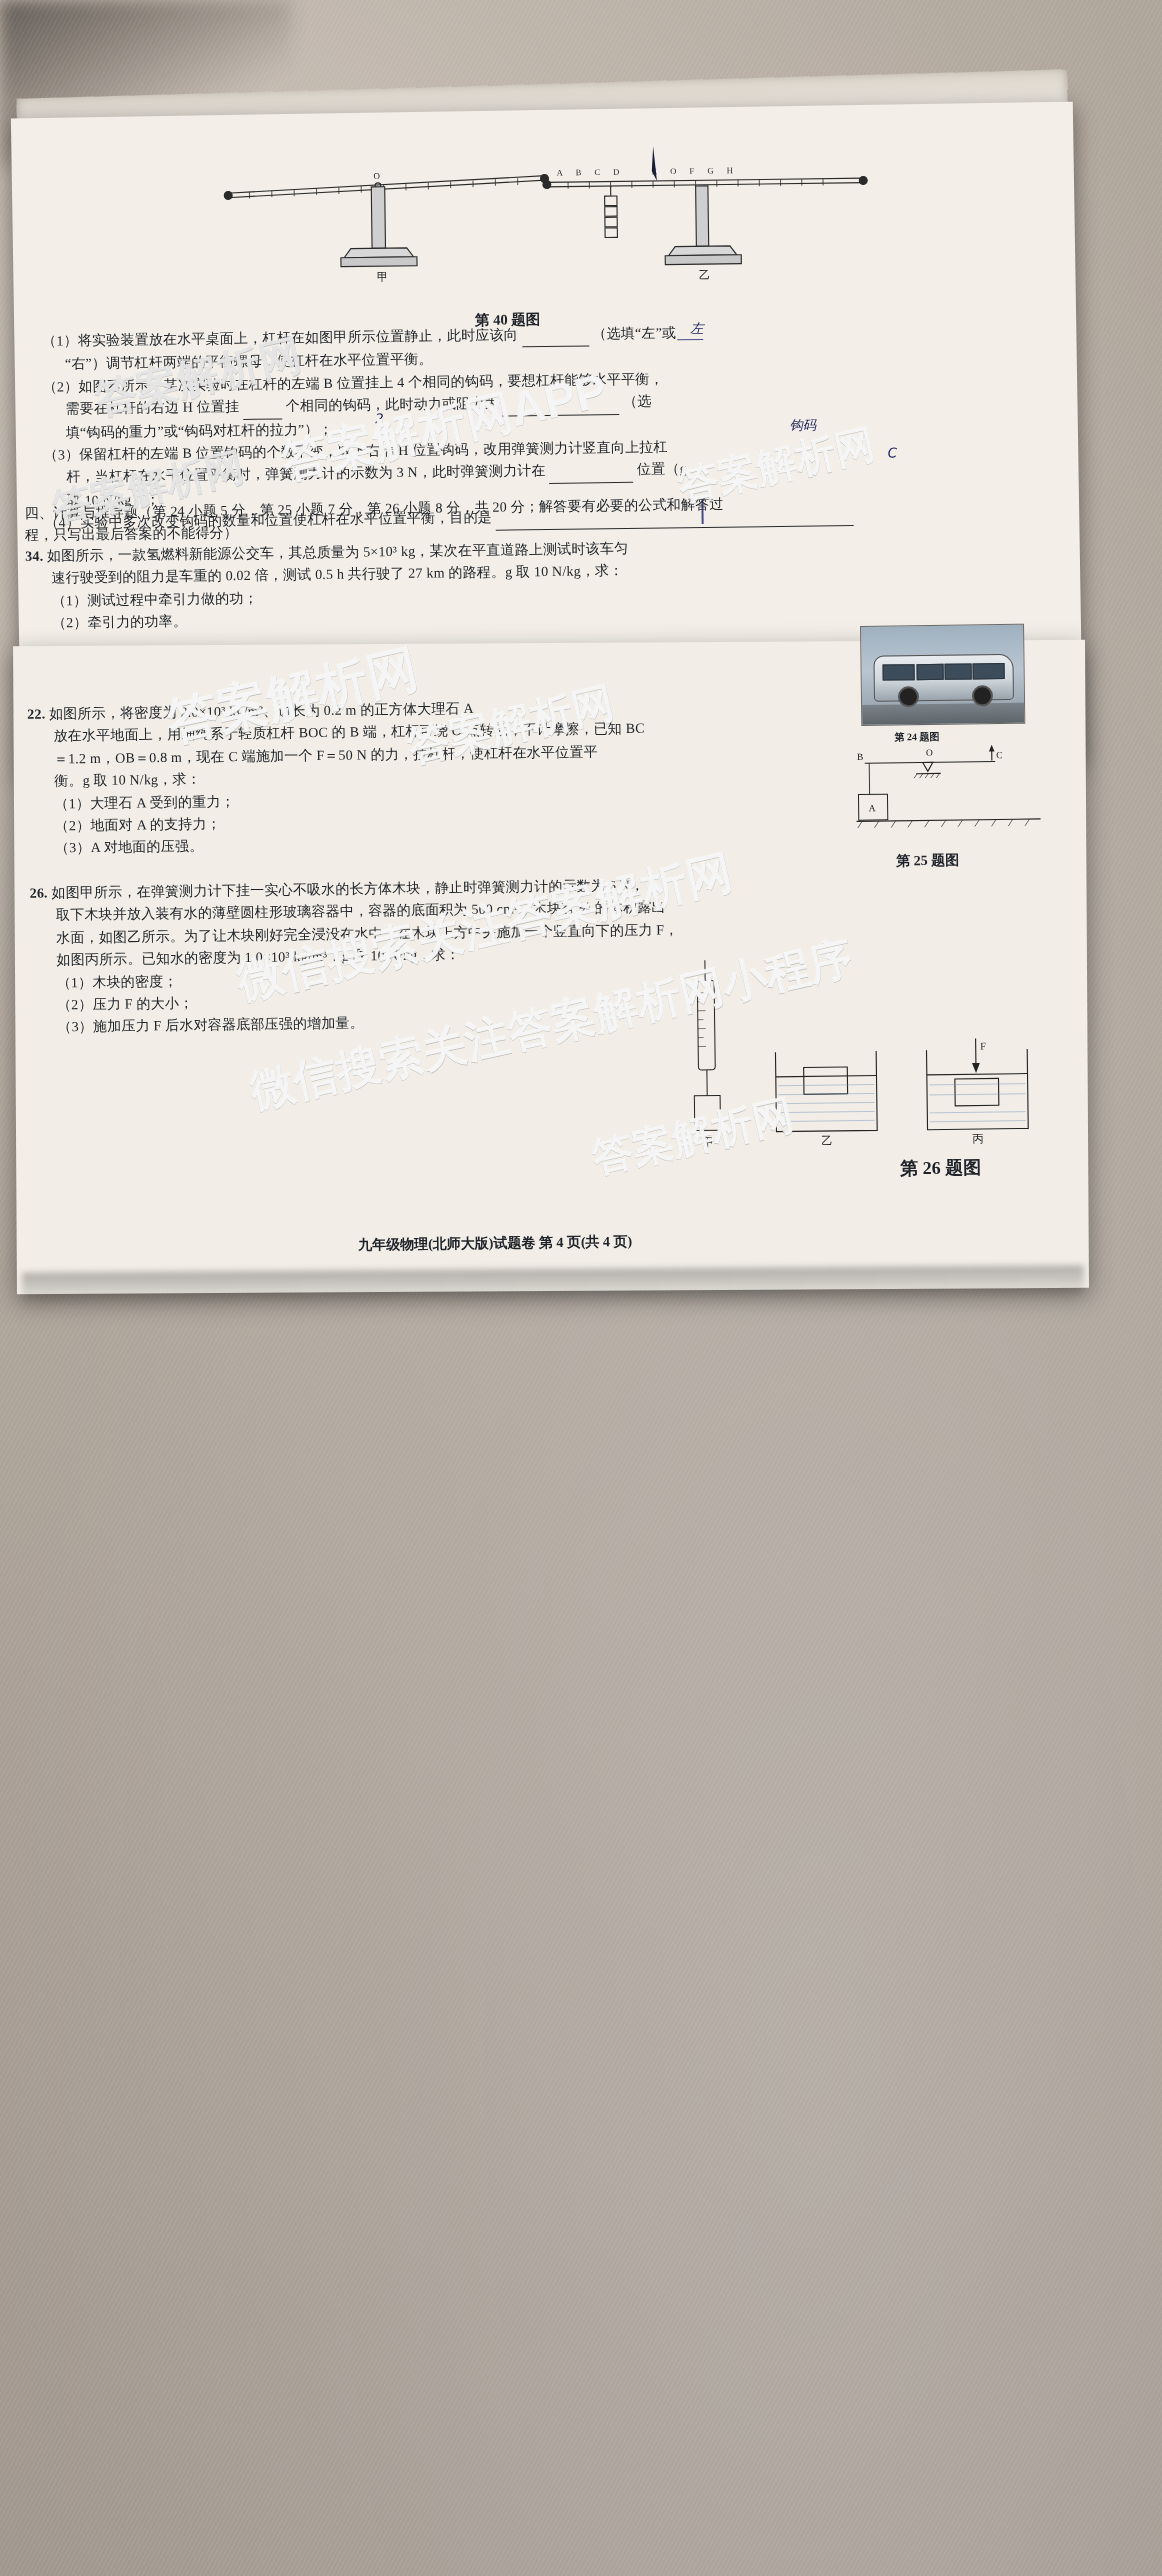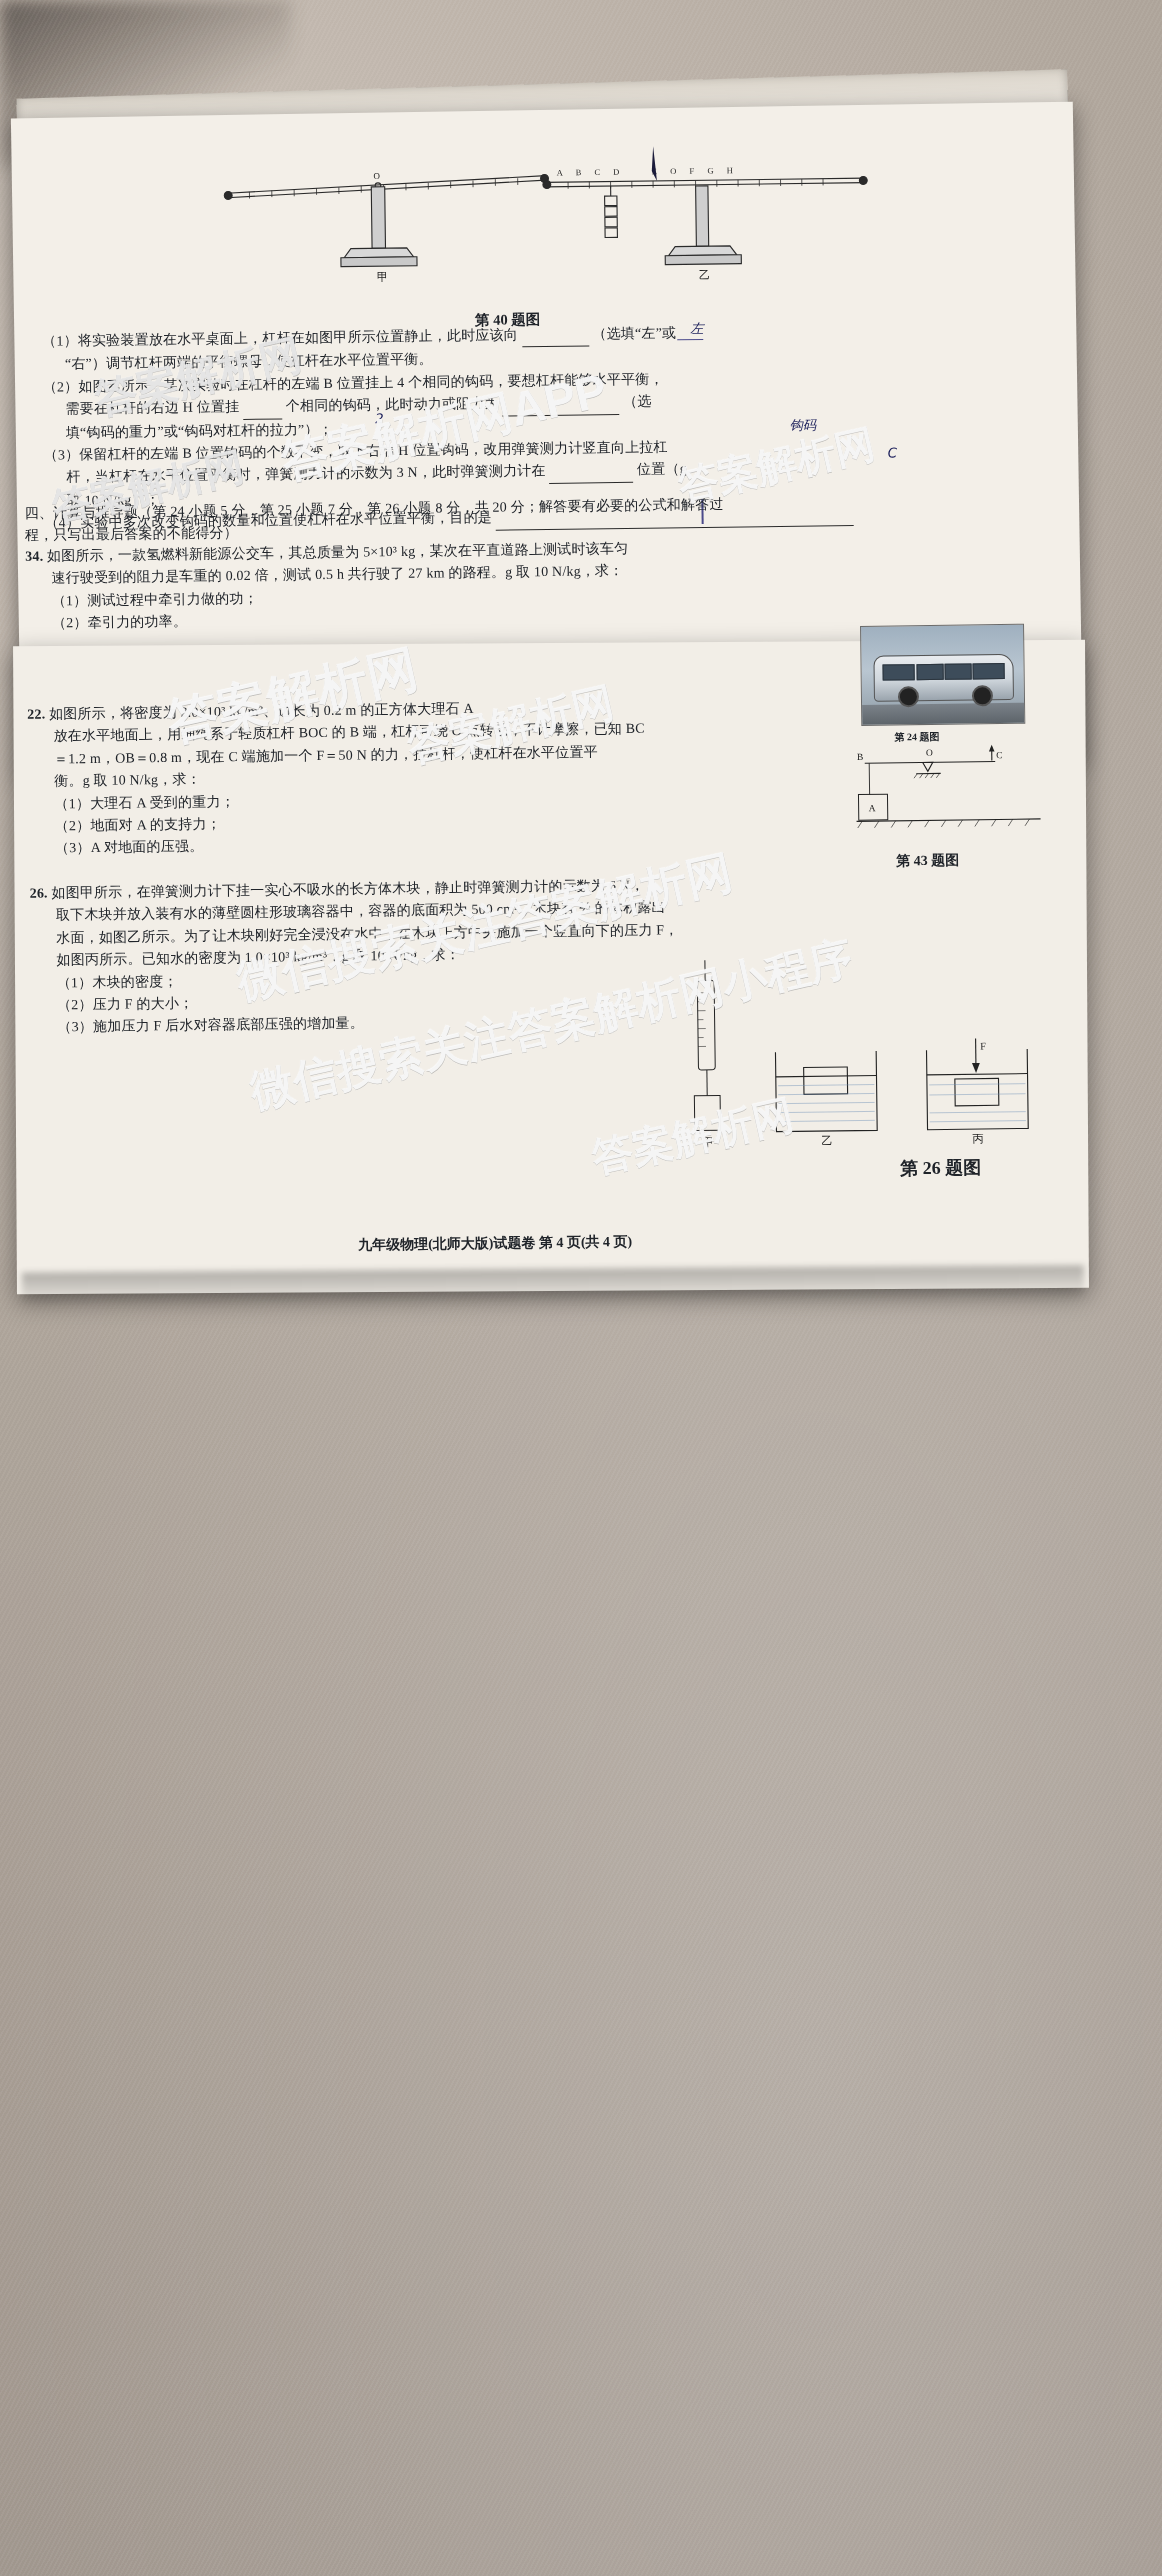--- a/index.html
+++ b/index.html
@@ -311,21 +311,21 @@
         <line x1="310" y1="140" x2="302" y2="152"></line>
       </g>
 
       <line x1="244" y1="10" x2="244" y2="34" stroke="#222" stroke-width="2"></line>
       <polygon points="244,6 239,18 249,18" fill="#222"></polygon>
       <text x="2" y="30" font-size="17" fill="#222" font-family="'Liberation Serif',serif">B</text>
       <text x="126" y="24" font-size="17" fill="#222" font-family="'Liberation Serif',serif">O</text>
       <text x="252" y="30" font-size="17" fill="#222" font-family="'Liberation Serif',serif">C</text>
     </svg>
   </div>
-  <div class="blk bold" style="left:878px;top:747px;font-size:14px;">第 43 题图</div>
+  <div class="blk bold" style="left:878px;top:747px;font-size:14px;">第 25 题图</div>
 
   <div class="blk txt" style="left:11.2px;top:766px;width:1023px;">
     <div>
       <span class="bold">26.</span>
       <span>如图甲所示，在弹簧测力计下挂一实心不吸水的长方体木块，静止时弹簧测力计的示数为 6 N，</span>
     </div>
     <div style="padding-left:26px;">取下木块并放入装有水的薄壁圆柱形玻璃容器中，容器的底面积为 500 cm²，木块有 ⅖ 的体积露出</div>
     <div style="padding-left:26px;">水面，如图乙所示。为了让木块刚好完全浸没在水中，在木块上方中央施加一个竖直向下的压力 F，</div>
     <div style="padding-left:26px;">如图丙所示。已知水的密度为 1.0×10³ kg/m³，g 取 10 N/kg，求：</div>
     <div style="padding-left:26px;">（1）木块的密度；</div>

